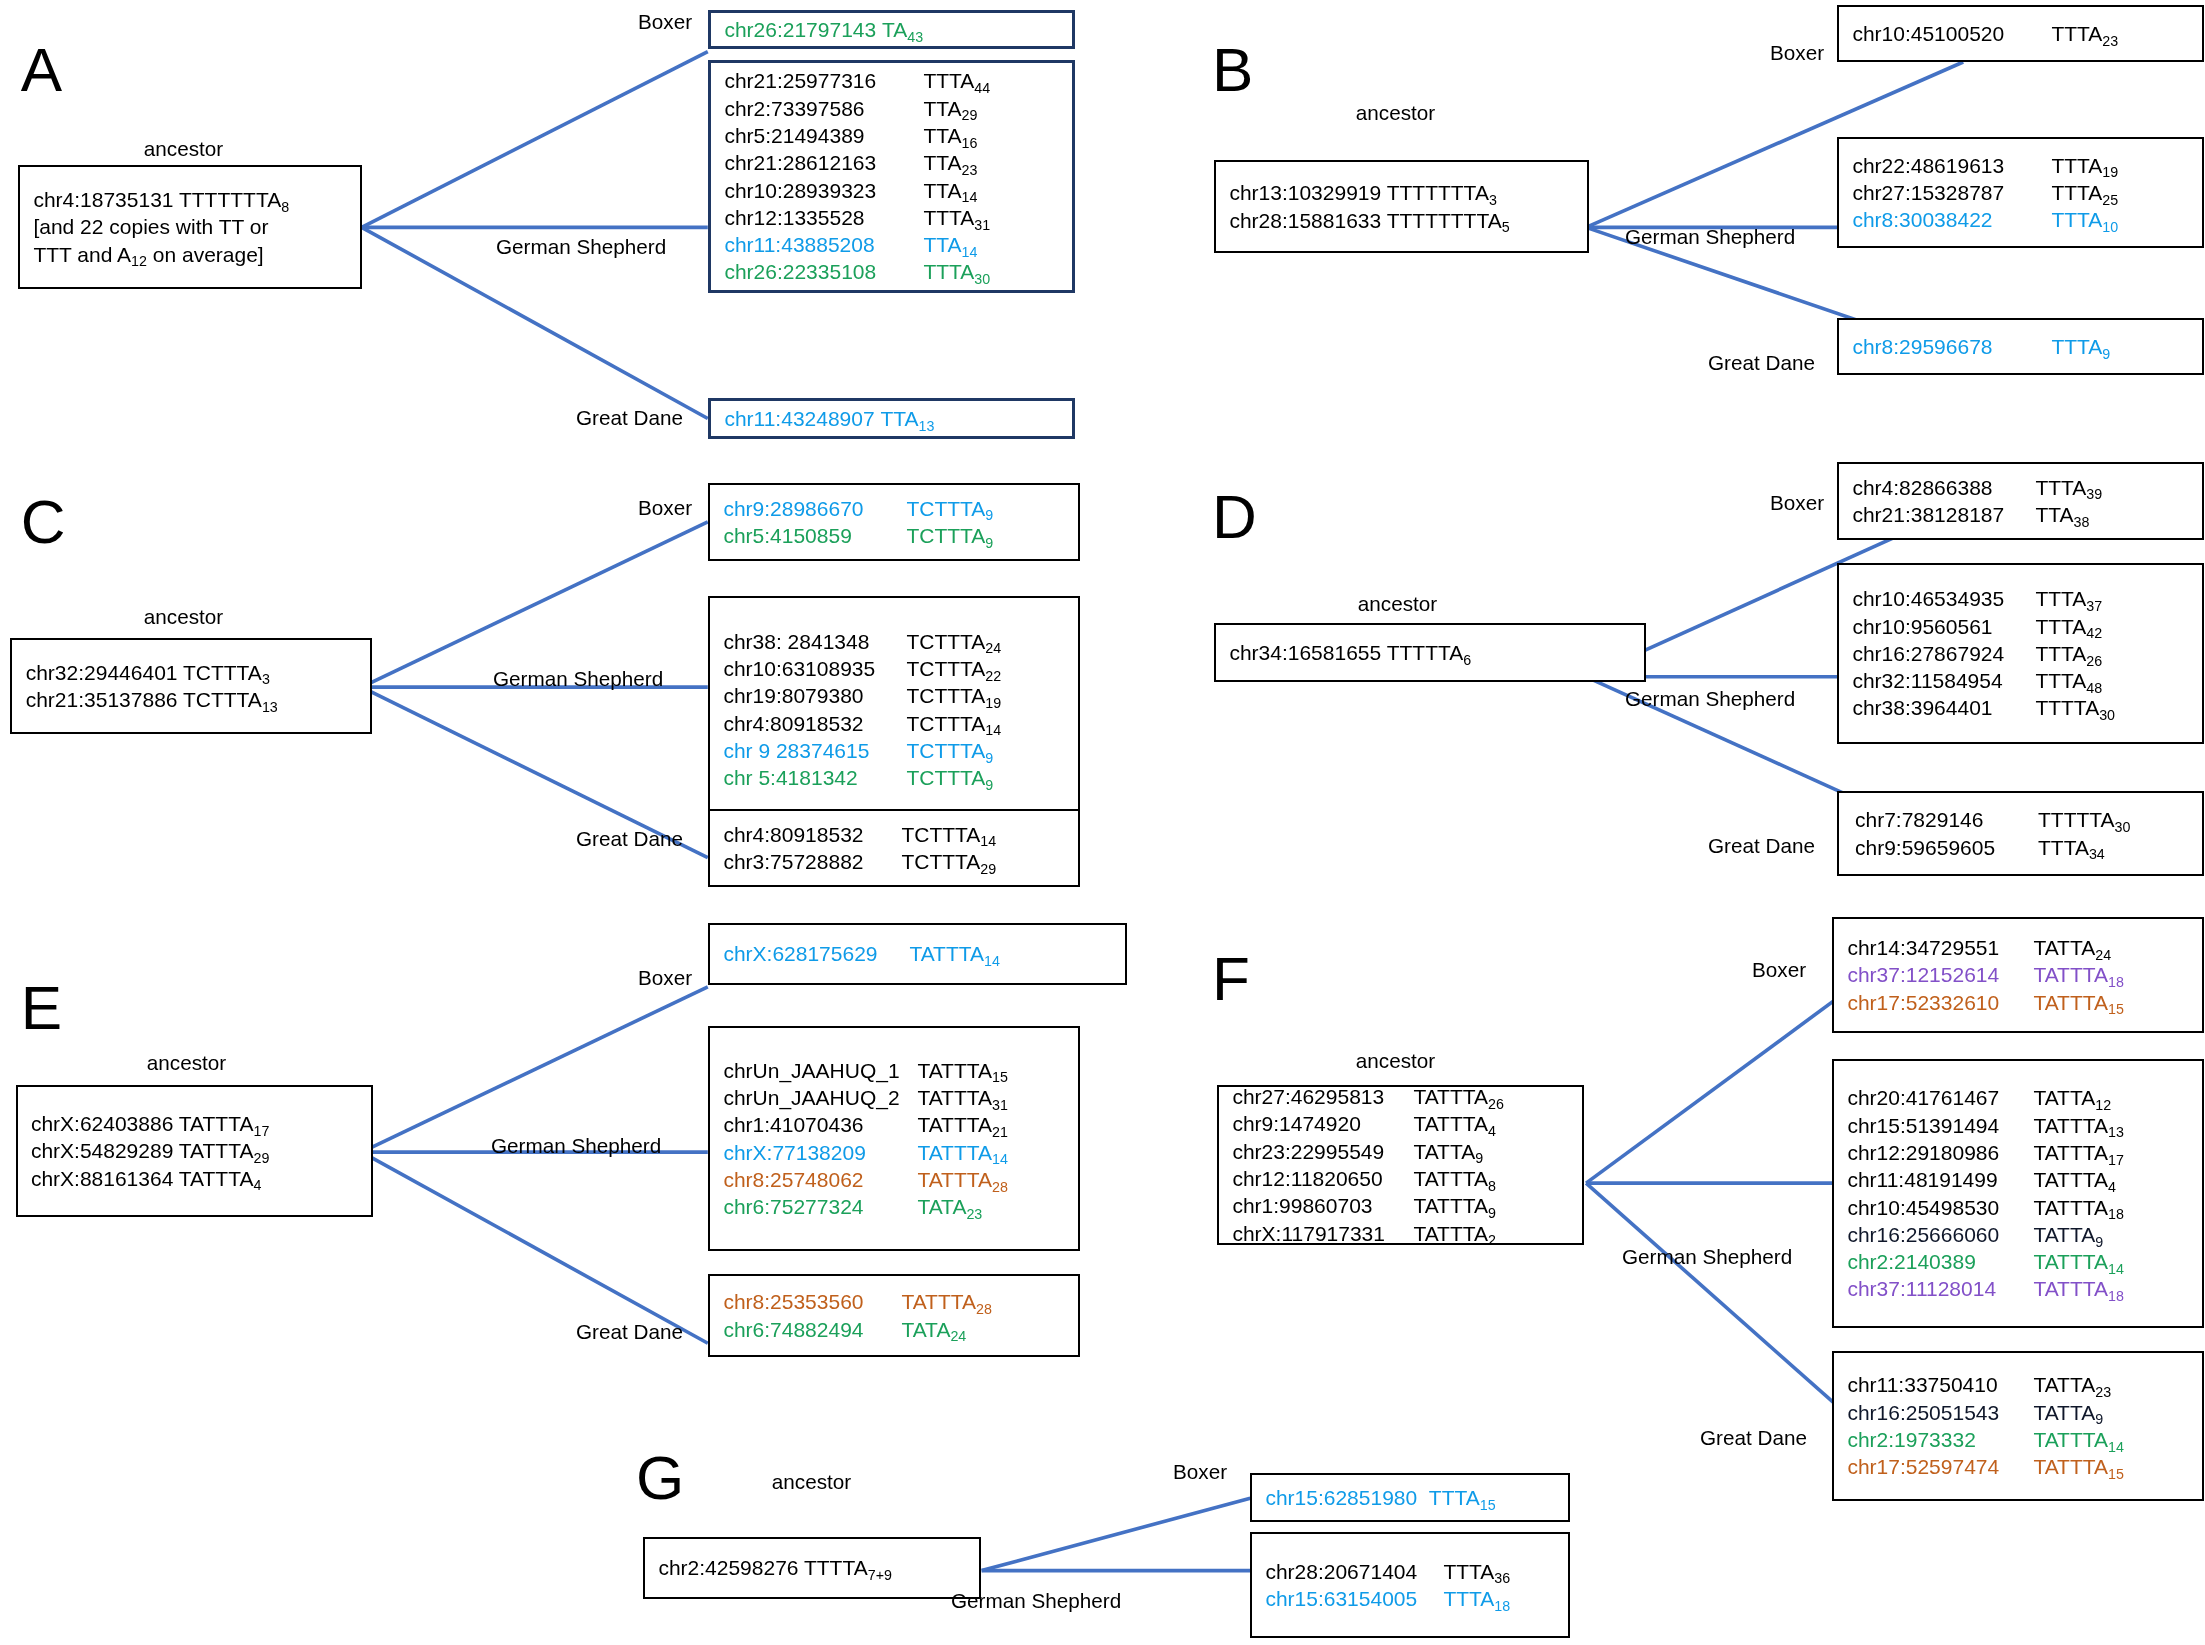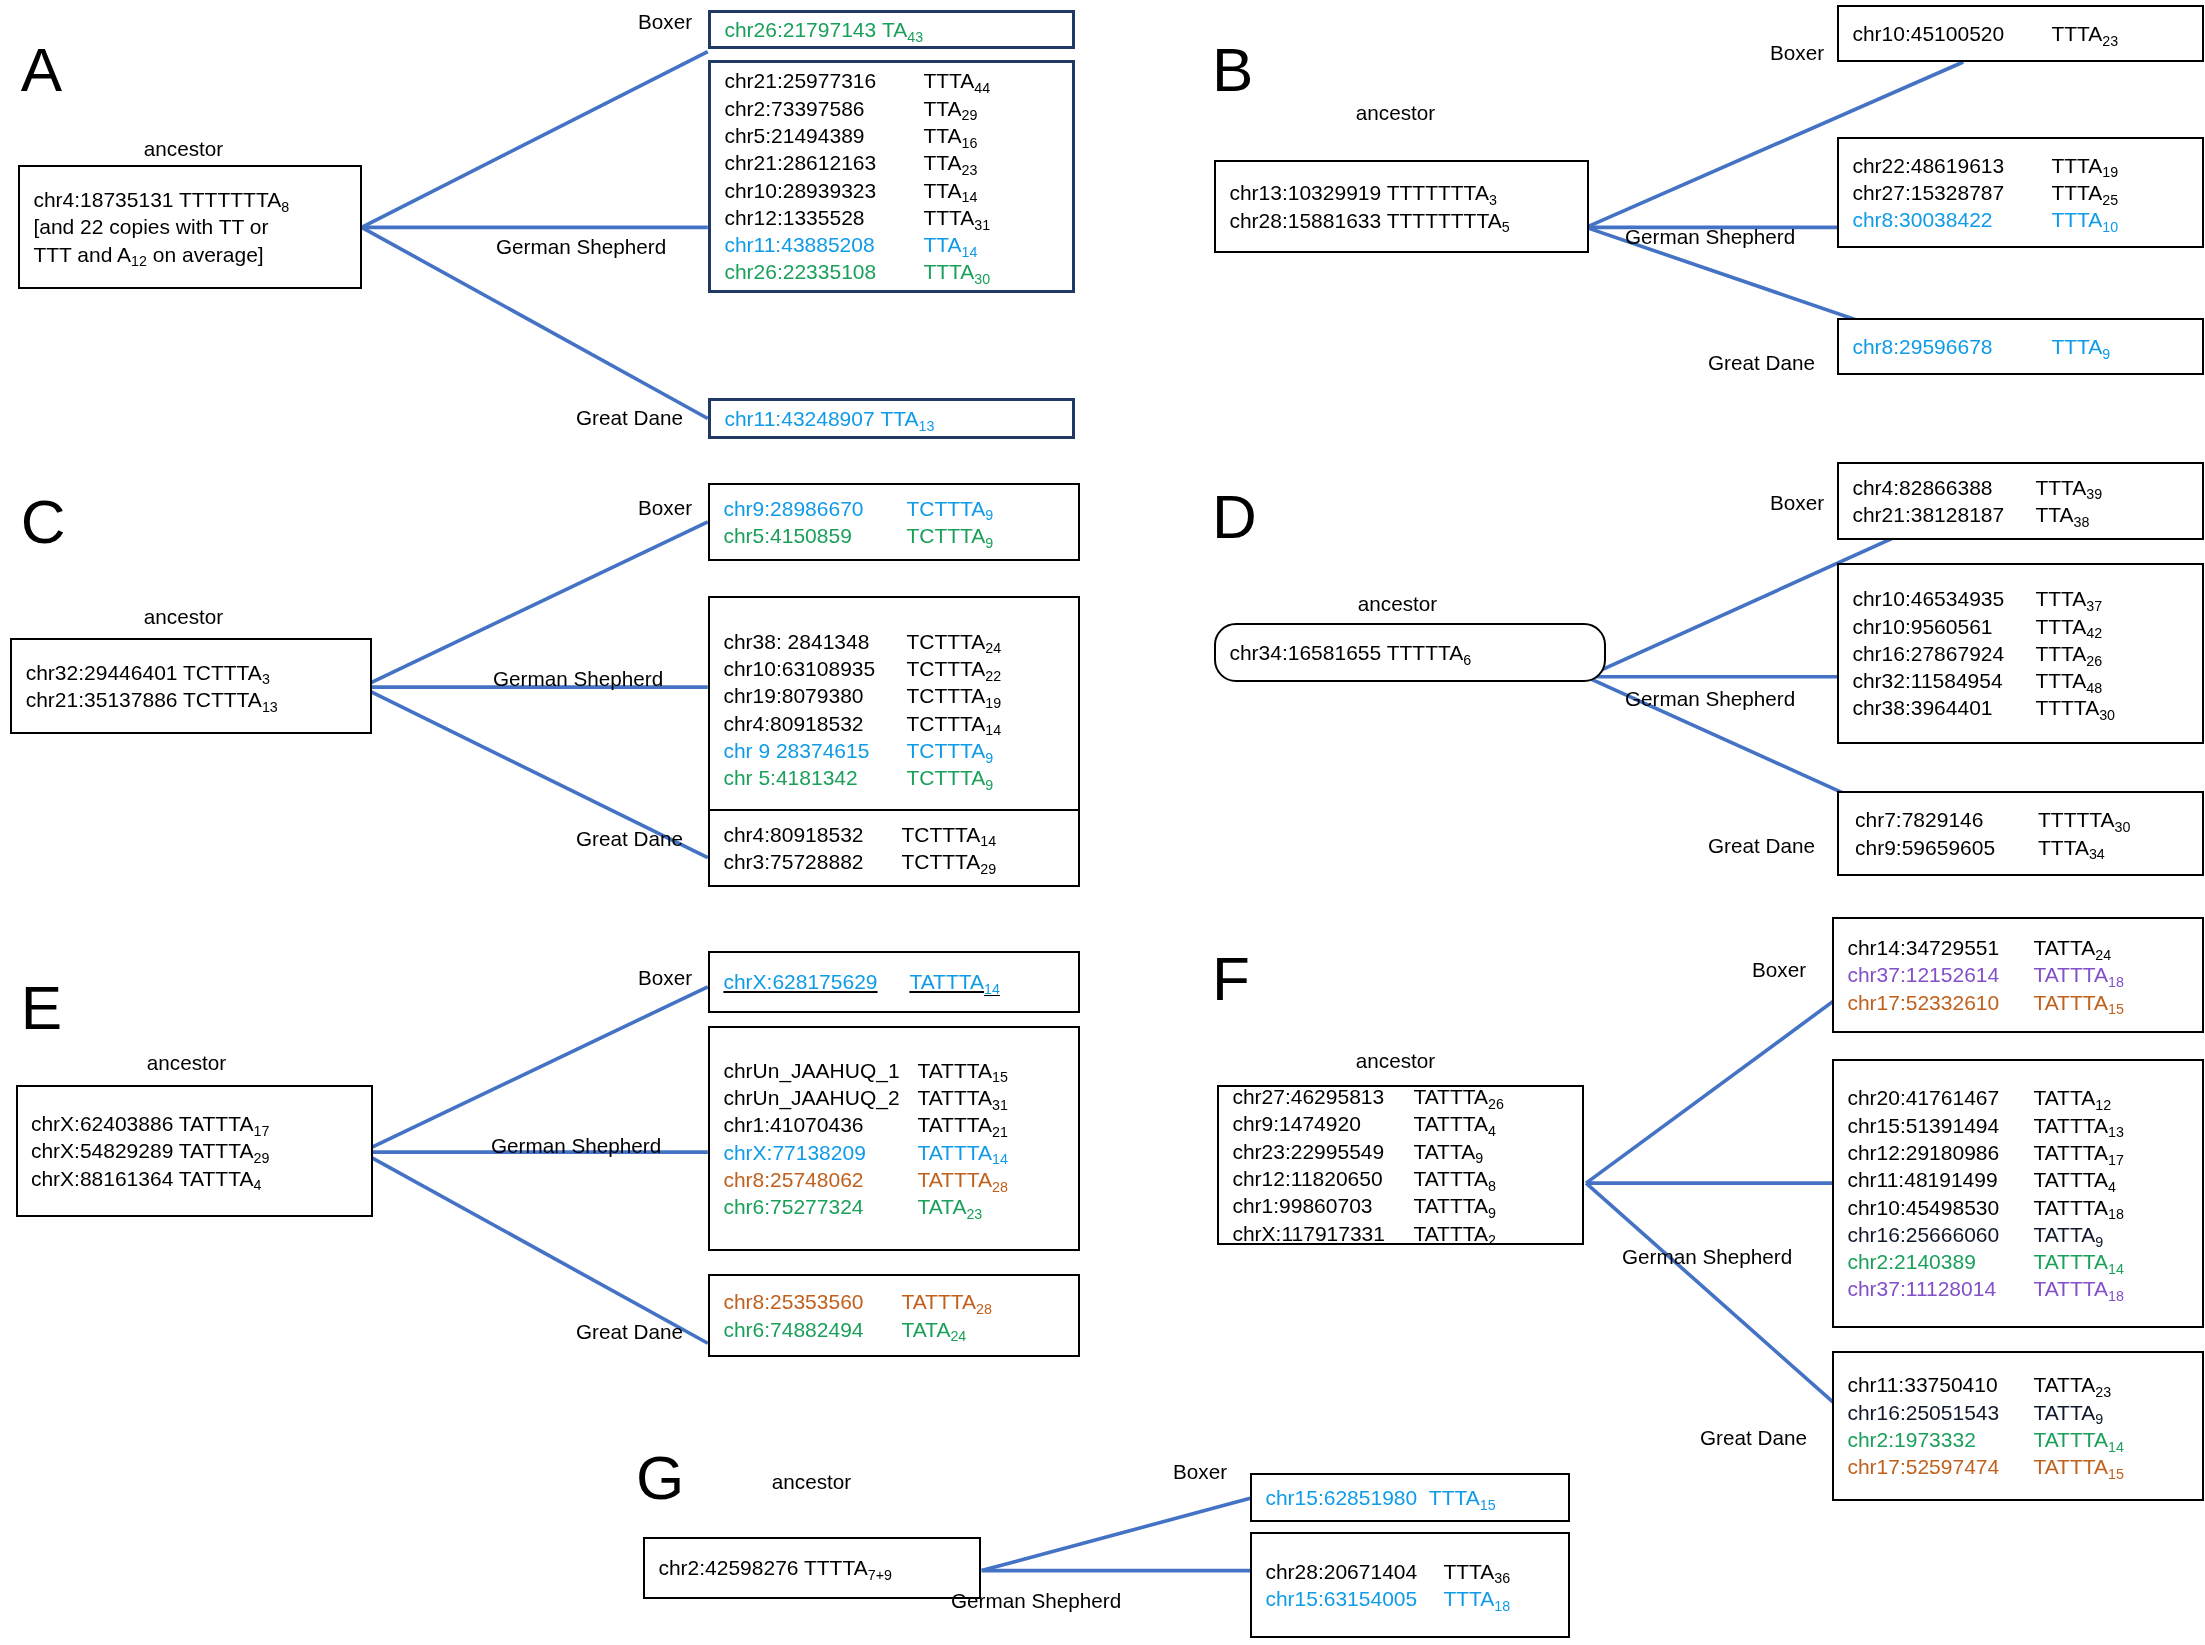--- a/index.html
+++ b/index.html
@@ -317,21 +317,21 @@
           <span class="loc" style="width:178px;">chr3:75728882</span>
           <span class="mot">TCTTTA</span>
           <sub>29</sub>
         </div>
     </div>
   </div>
 
   <div class="panel">
     <div class="panel-letter" style="left:1212px; top:486px;">D</div>
     <div class="ancestor-label" style="left:1294px; top:592px; width:207px;">ancestor</div>
-    <div class="node-box" style="left:1214px; top:623px; width:392px; height:59px;border-radius:22px;">
+    <div class="node-box" style="left:1214px; top:623px; width:432px; height:59px;">
       <div class="seq-line c-black">
           <span class="loc">chr34:16581655 TTTTTA</span>
           <sub>6</sub>
         </div>
     </div>
     <div class="branch-label" style="left:1770px; top:491px;">Boxer</div>
     <div class="node-box" style="left:1837px; top:462px; width:367px; height:78px;">
       <div class="seq-line c-black">
           <span class="loc" style="width:183px;">chr4:82866388</span>
           <span class="mot">TTTA</span>
@@ -397,21 +397,21 @@
       <div class="seq-line c-black">
           <span class="loc">chrX:54829289 TATTTA</span>
           <sub>29</sub>
         </div>
       <div class="seq-line c-black">
           <span class="loc">chrX:88161364 TATTTA</span>
           <sub>4</sub>
         </div>
     </div>
     <div class="branch-label" style="left:638px; top:966px;">Boxer</div>
-    <div class="node-box" style="left:708px; top:951px; width:372px; height:62px;text-decoration:underline;">
+    <div class="node-box" style="left:708px; top:923px; width:419px; height:62px;">
       <div class="seq-line c-blue">
           <span class="loc" style="width:186px;">chrX:628175629</span>
           <span class="mot">TATTTA</span>
           <sub>14</sub>
         </div>
     </div>
     <div class="branch-label" style="left:491px; top:1134px;">German Shepherd</div>
     <div class="node-box" style="left:708px; top:1026px; width:372px; height:225px;">
       <div class="seq-line c-black">
           <span class="loc" style="width:194px;">chrUn_JAAHUQ_1</span>

